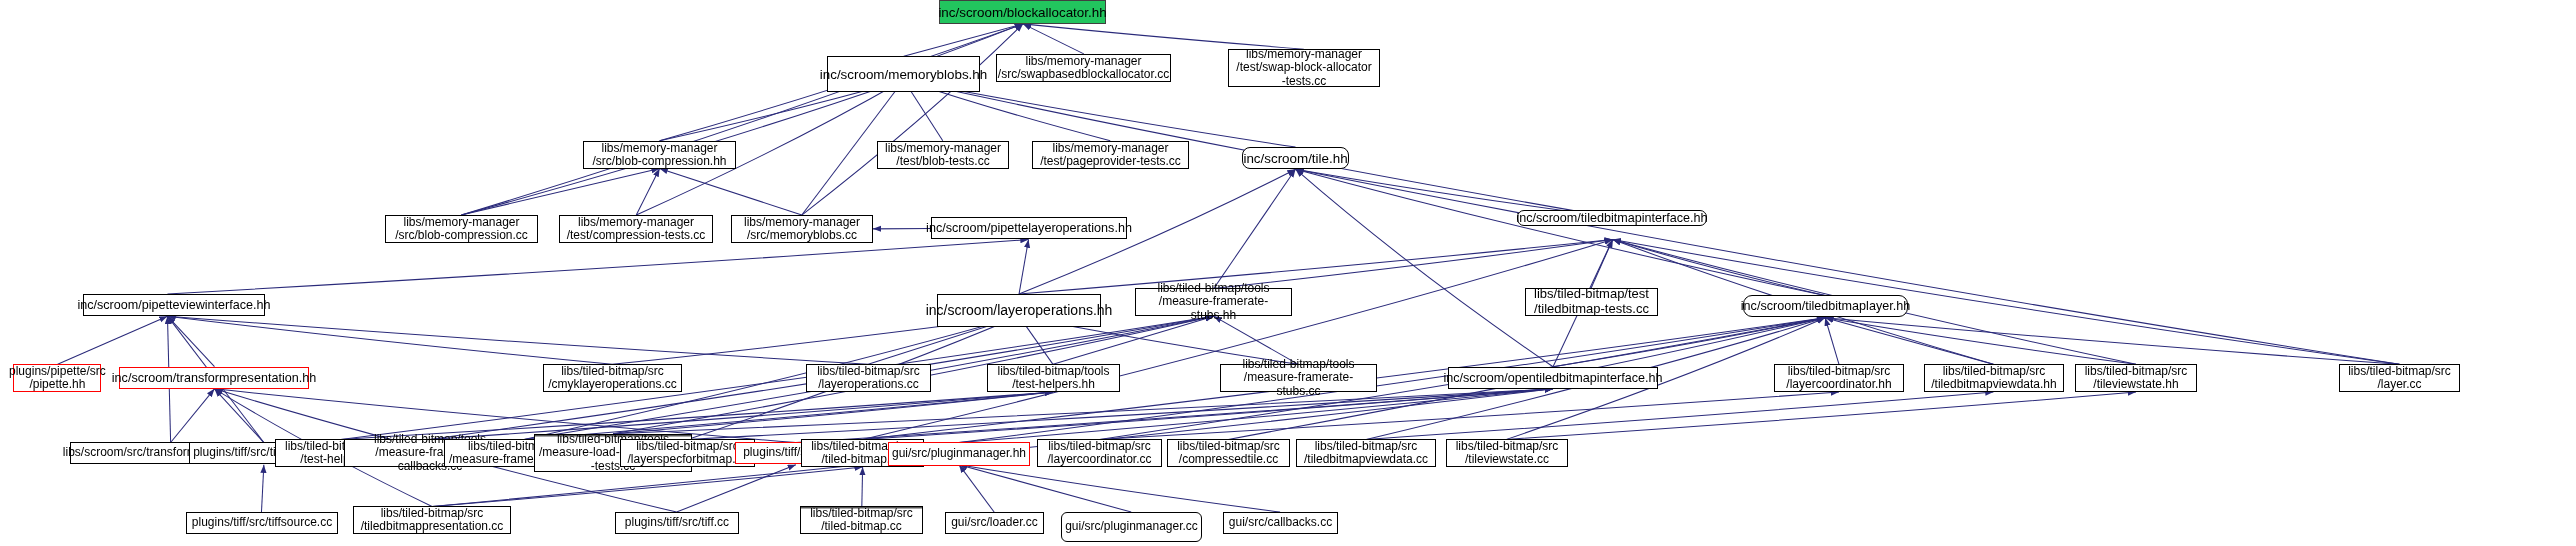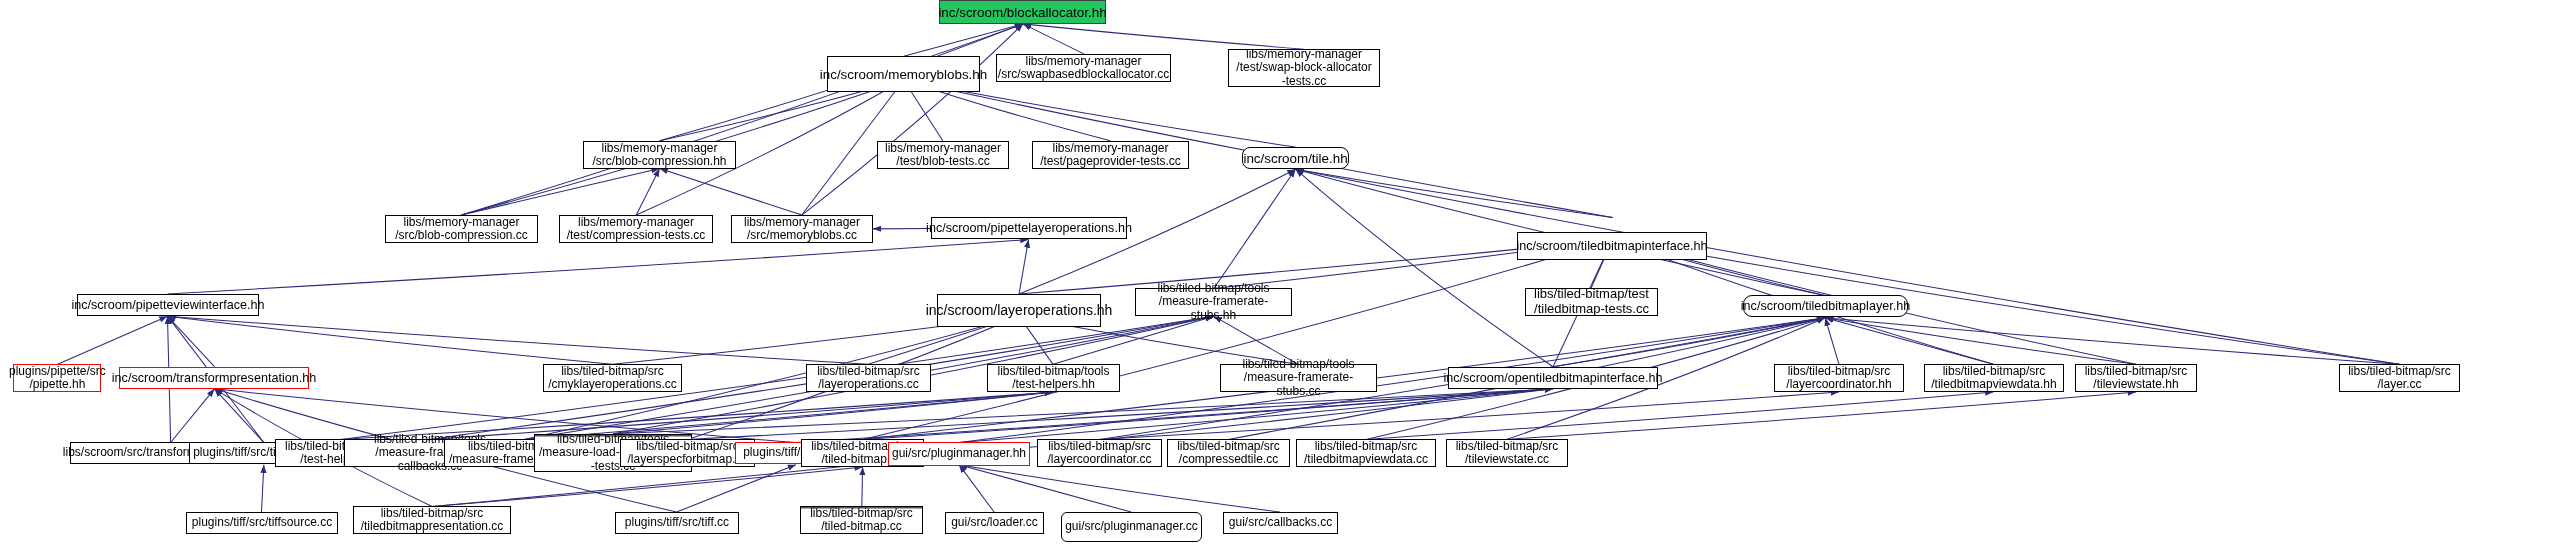--- a/index.html
+++ b/index.html
@@ -130,22 +130,22 @@
       <div class="node" style="left: 1032px; top: 141px; width: 157px; height: 28px; font-size: 12px;">libs/memory-manager
 /test/pageprovider-tests.cc</div>
       <div class="node" style="left: 1242px; top: 147px; width: 107px; height: 22px; font-size: 13.4px; border-radius: 8px;">inc/scroom/tile.hh</div>
       <div class="node" style="left: 385px; top: 215px; width: 153px; height: 28px; font-size: 12px;">libs/memory-manager
 /src/blob-compression.cc</div>
       <div class="node" style="left: 559px; top: 215px; width: 154px; height: 28px; font-size: 12px;">libs/memory-manager
 /test/compression-tests.cc</div>
       <div class="node" style="left: 731px; top: 215px; width: 142px; height: 28px; font-size: 12px;">libs/memory-manager
 /src/memoryblobs.cc</div>
       <div class="node" style="left: 931px; top: 217px; width: 196px; height: 22px; font-size: 12.6px;">inc/scroom/pipettelayeroperations.hh</div>
-      <div class="node" style="left: 1517px; top: 232px; width: 190px; height: 28px; font-size: 12.6px;">inc/scroom/tiledbitmapinterface.hh</div>
-      <div class="node" style="left: 77px; top: 294px; width: 182px; height: 22px; font-size: 12.6px;">inc/scroom/pipetteviewinterface.hh</div>
+      <div class="node" style="left: 1517px; top: 210px; width: 190px; height: 16px; font-size: 12.6px; border-radius: 7px;">inc/scroom/tiledbitmapinterface.hh</div>
+      <div class="node" style="left: 83px; top: 294px; width: 182px; height: 22px; font-size: 12.6px;">inc/scroom/pipetteviewinterface.hh</div>
       <div class="node" style="left: 937px; top: 294px; width: 164px; height: 33px; font-size: 14px;">inc/scroom/layeroperations.hh</div>
       <div class="node" style="left: 1135px; top: 288px; width: 157px; height: 28px; font-size: 12px;">libs/tiled-bitmap/tools
 /measure-framerate-stubs.hh</div>
       <div class="node" style="left: 1525px; top: 288px; width: 133px; height: 28px; font-size: 13px;">libs/tiled-bitmap/test
 /tiledbitmap-tests.cc</div>
       <div class="node" style="left: 1743px; top: 295px; width: 165px; height: 22px; font-size: 12.6px; border-radius: 9px;">inc/scroom/tiledbitmaplayer.hh</div>
       <div class="node hi" style="left: 13.4px; top: 364px; width: 88px; height: 28px; font-size: 12px;">plugins/pipette/src
 /pipette.hh</div>
       <div class="node hi" style="left: 119px; top: 367px; width: 190px; height: 22px; font-size: 12.6px;">inc/scroom/transformpresentation.hh</div>
       <div class="node" style="left: 543px; top: 364px; width: 139px; height: 28px; font-size: 12px;">libs/tiled-bitmap/src

